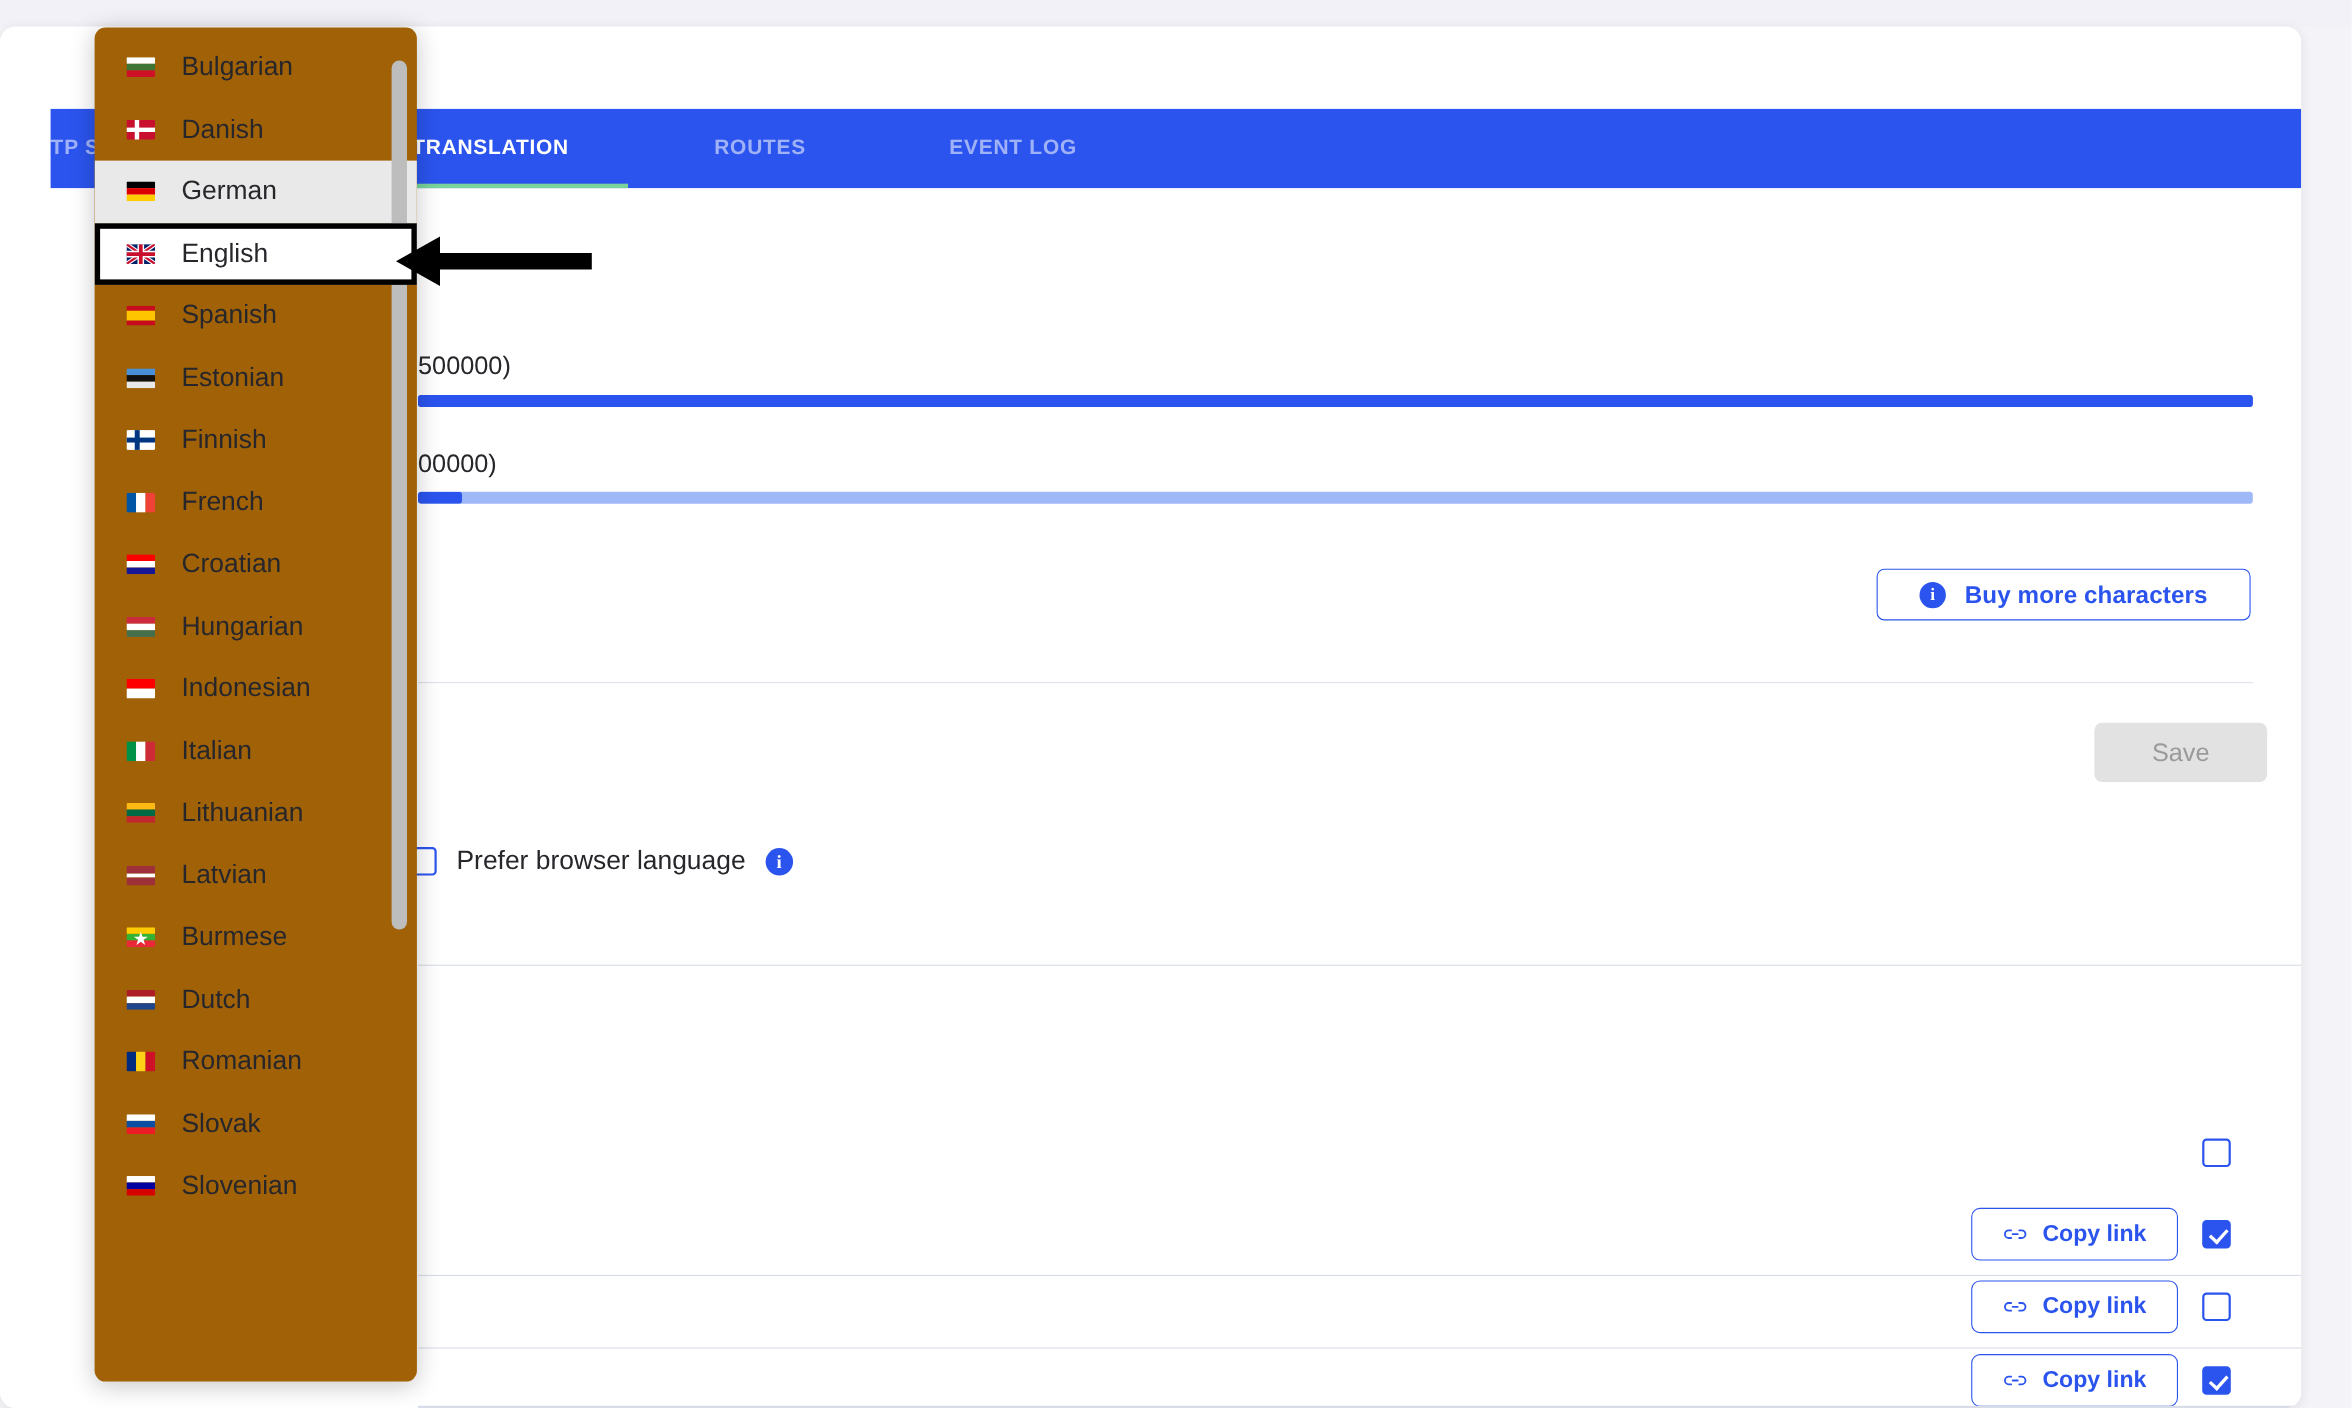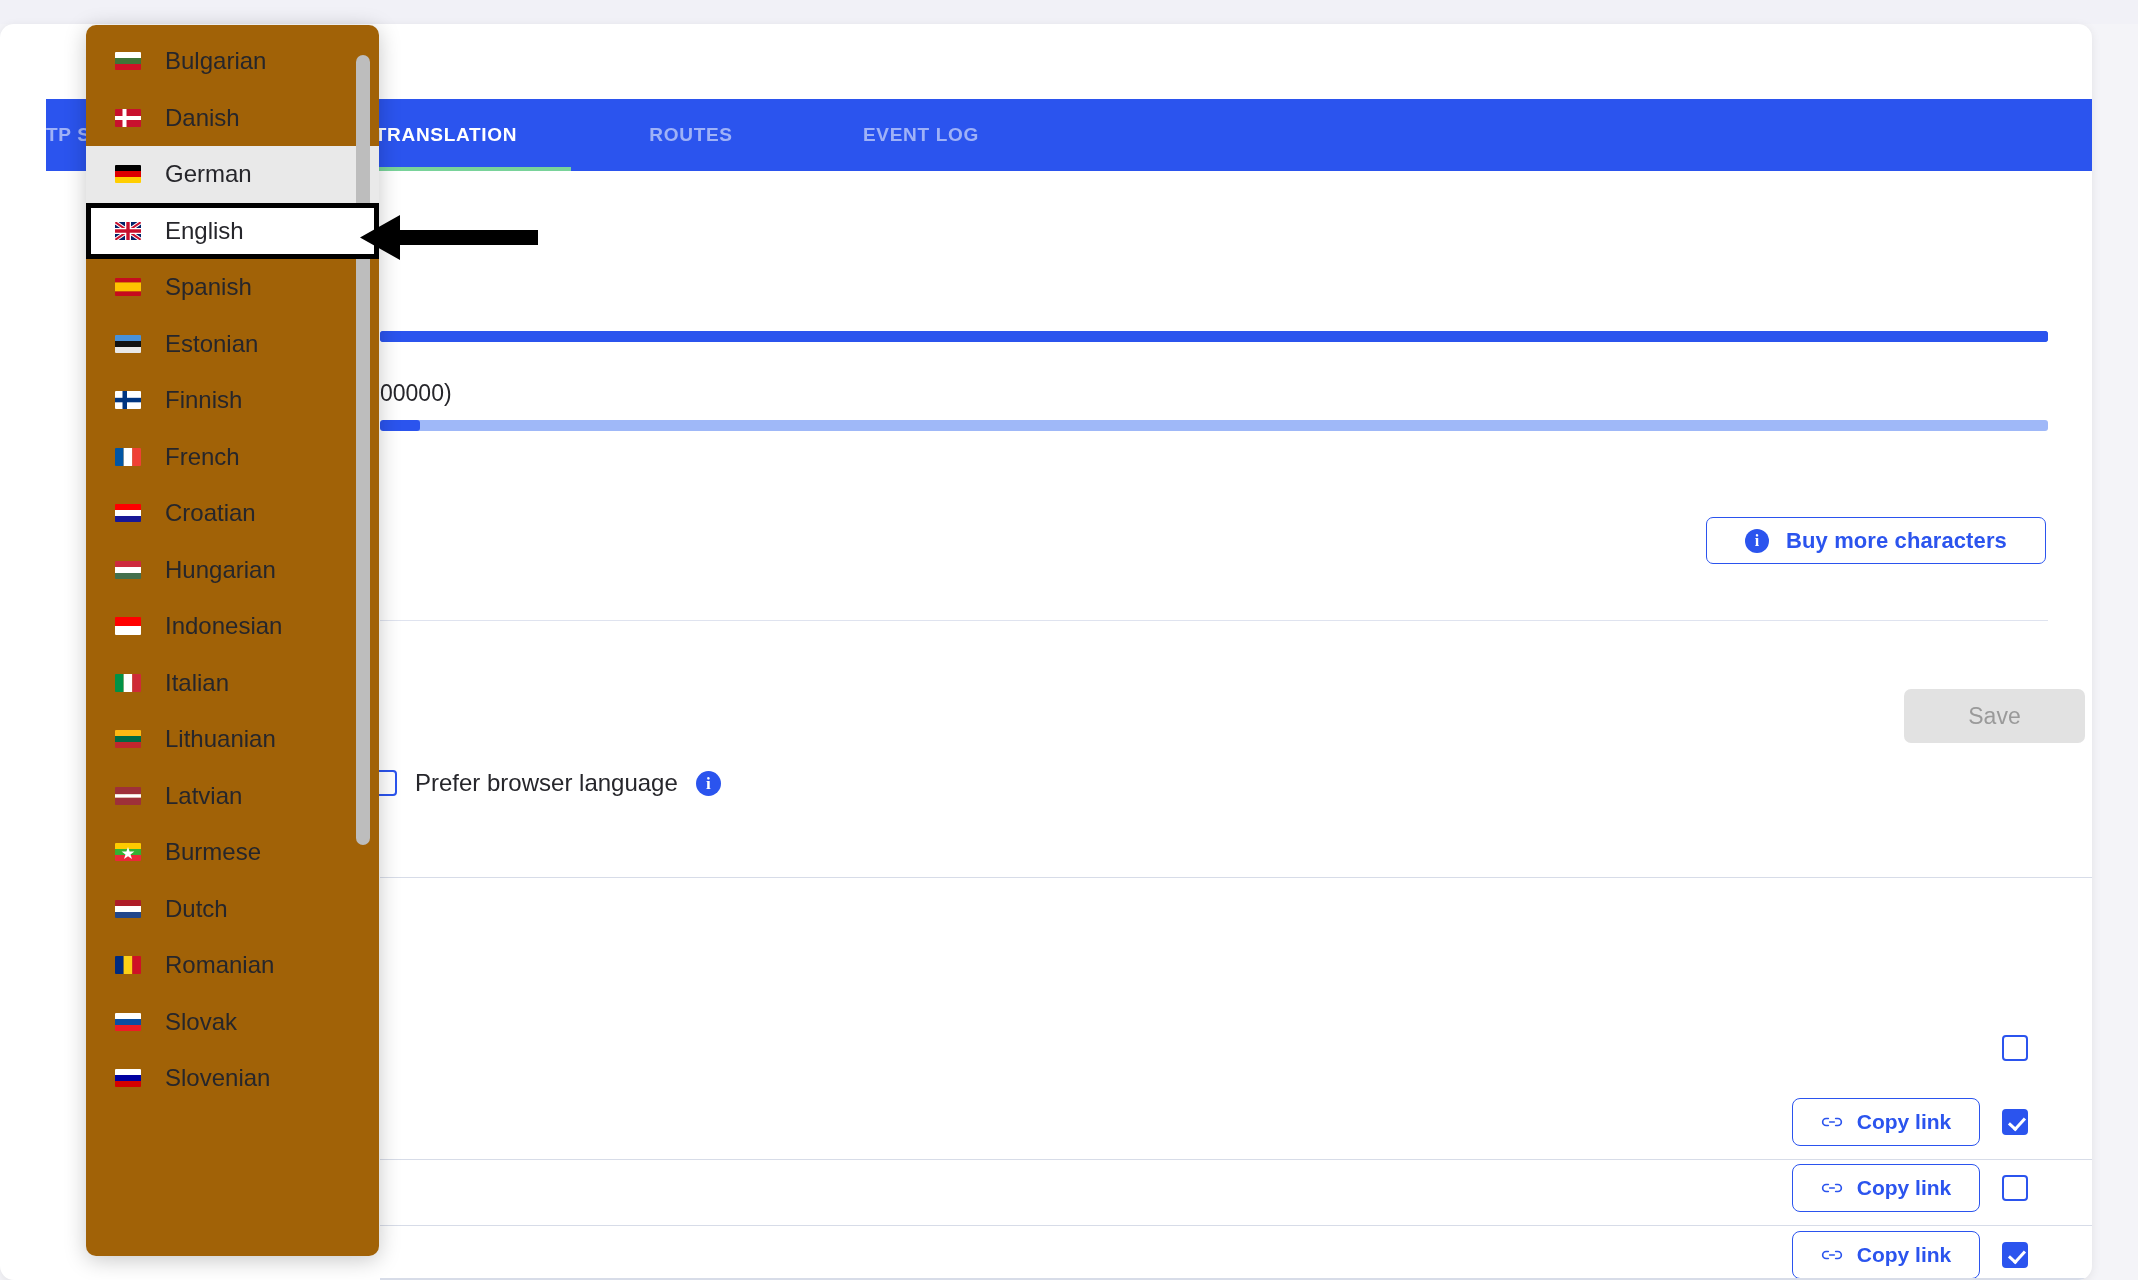--- a/index.html
+++ b/index.html
@@ -162,22 +162,22 @@
     left: 380px;
     width: 1712px;
     height: 1px;
     background: #d7dce8;
   }
 
   
   .save-btn {
     position: absolute;
     left: 1904px;
-    top: 665px;
-    width: 181px;
+    top: 633px;
+    width: 157px;
     height: 54px;
     background: #e2e2e2;
     border: none;
     border-radius: 7px;
     color: #9a9a9a;
     font-size: 23px;
     font-family: "Liberation Sans", sans-serif;
     cursor: default;
   }
 
@@ -355,20 +355,21 @@
       </div>
       <div class="tab tab-routes">
         <span>ROUTES</span>
       </div>
       <div class="tab tab-eventlog">
         <span>EVENT LOG</span>
       </div>
     </div>
 
     <div class="usage-block">
+      <div class="usage-label">500000)</div>
       <div class="bar-track full">
         <div class="bar-fill" id="bar1" style="width: 100%;"></div>
       </div>
 
       <div class="usage-row2">
         <div class="usage-label">00000)</div>
         <div class="bar-track partial">
           <div class="bar-fill" id="bar2" style="width: 2.4%;"></div>
         </div>
       </div>

